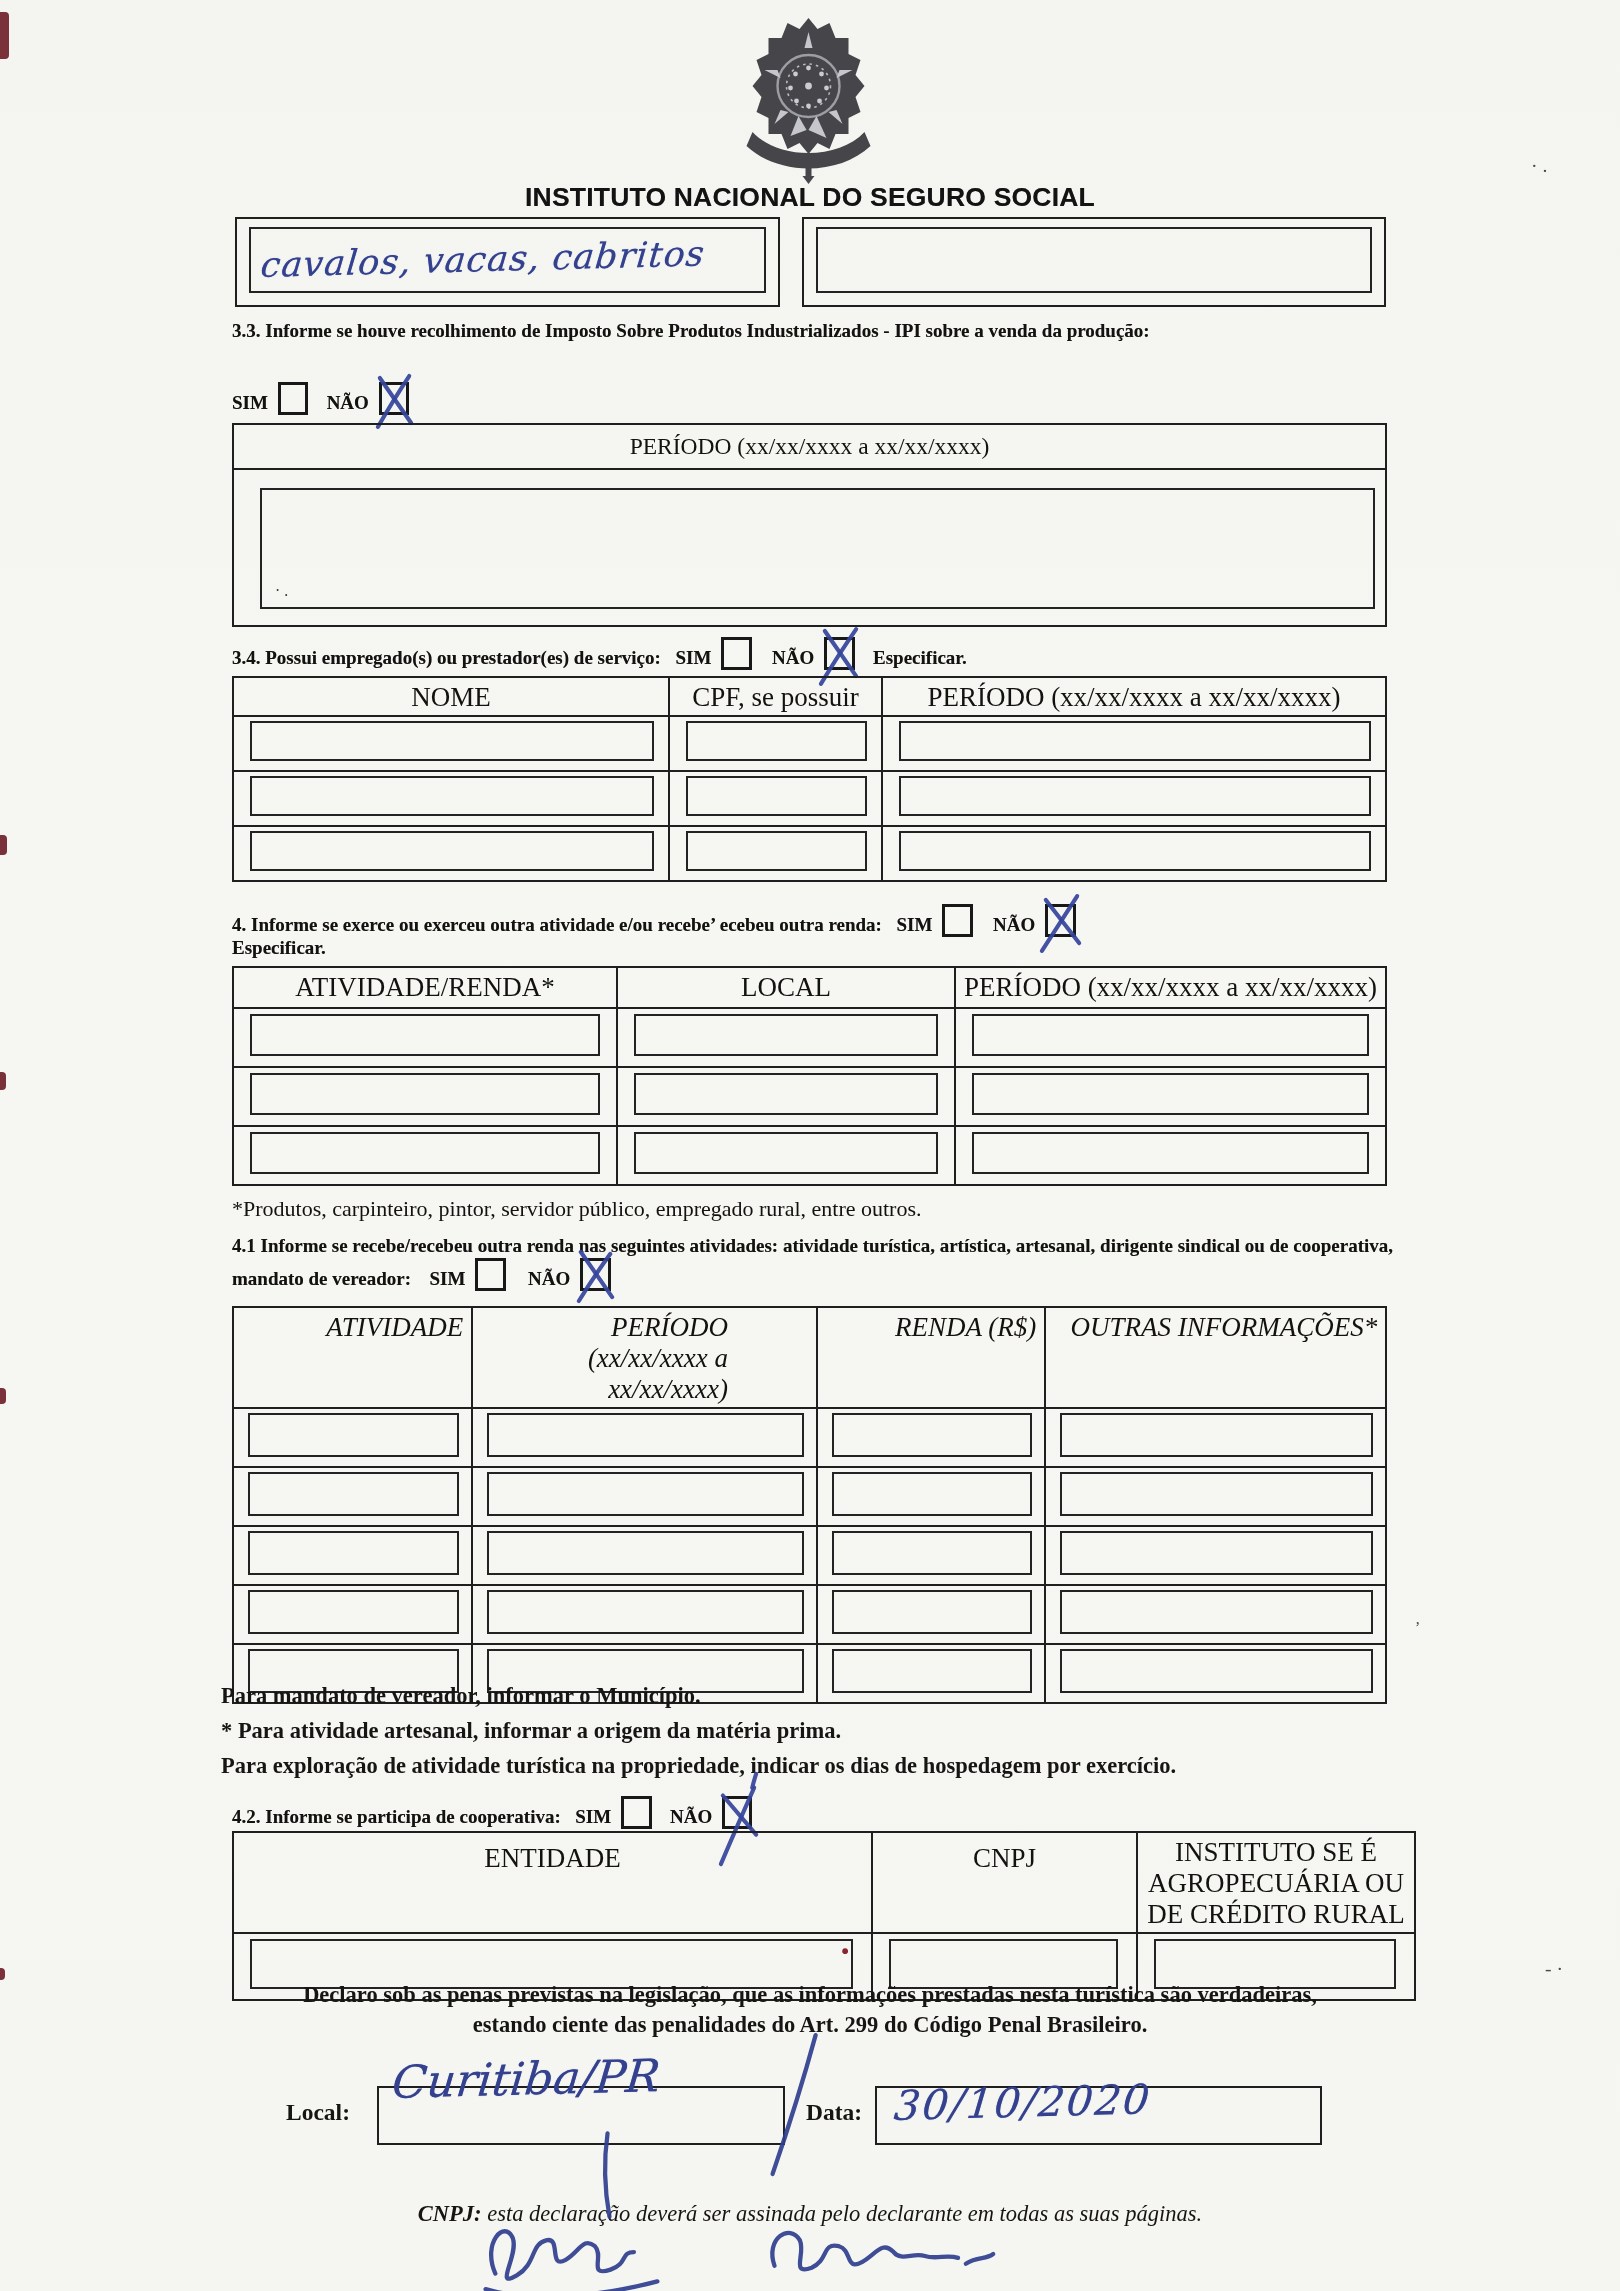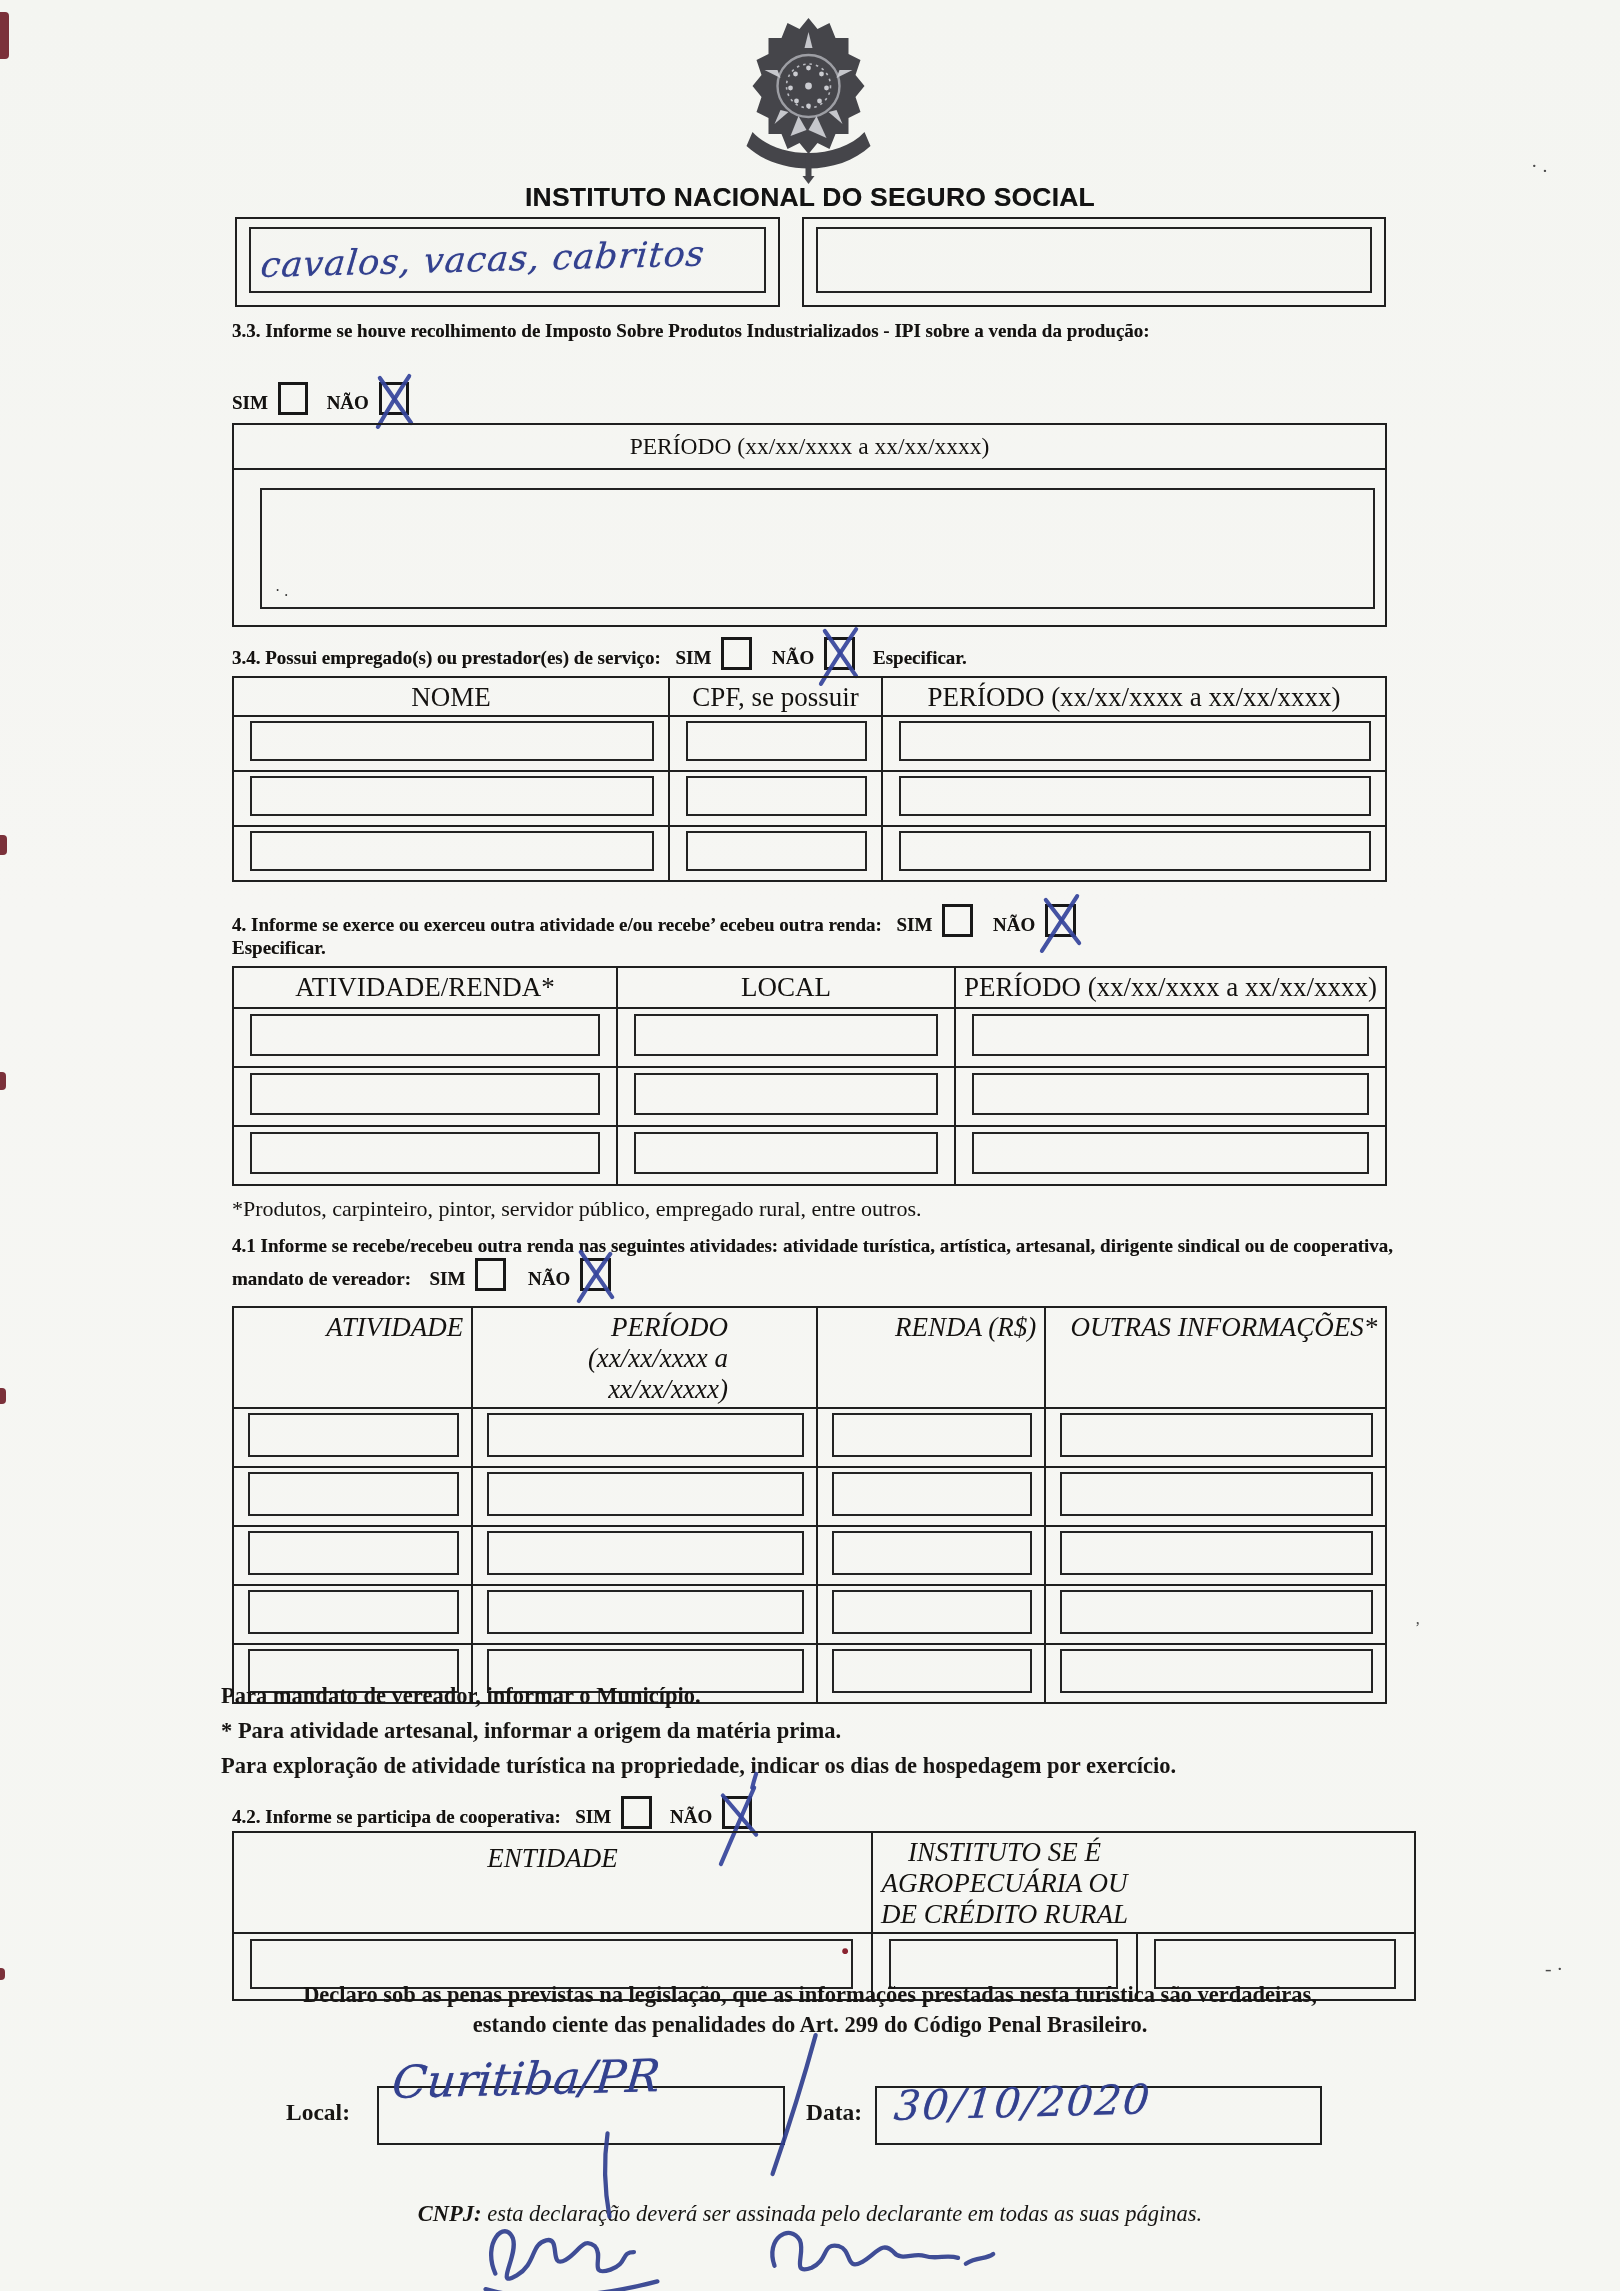--- a/index.html
+++ b/index.html
@@ -324,22 +324,23 @@
   <div class="sec-title" style="top:1796px;">
     <span>4.2. Informe se participa de cooperativa:</span>
     <span class="cbw" style="margin-left:9.8px;"><span class="cbl">SIM</span><span class="cb"></span></span>
     <span class="cbw" style="margin-left:13.7px;"><span class="cbl">NÃO</span><span class="cb"><svg class="xk2" viewBox="0 0 52 100">
             <path class="xs" d="M10 26 L44 66"></path>
             <path class="xs" d="M42 18 Q26 54 8 96"></path>
             <path class="xs" d="M40 18 Q42 10 44 4"></path>
           </svg></span></span>
   </div>
   <div class="tbl" style="left:232px;top:1831px;width:1180px;">
-    <div class="trow" style="grid-template-columns:637px 265px 1fr;min-height:61px;font-style:italic;">
+    <div class="trow" style="grid-template-columns:637px 265px 1fr;min-height:61px;">
       <div class="tcell th" style="padding-top:9.8px;">ENTIDADE</div>
+      <div class="tcell th" style="padding-top:9.8px;">CNPJ</div>
       <div class="tcell th">INSTITUTO SE É AGROPECUÁRIA OU DE CRÉDITO RURAL</div>
     </div>
     <div class="trow" style="grid-template-columns:637px 265px 1fr;height:65px;">
       <div class="tcell">
           <div class="ib" style="left:15.7px;top:4.9px;right:17.6px;bottom:9.8px;"></div>
         </div>
       <div class="tcell">
           <div class="ib" style="left:15.7px;top:4.9px;right:17.6px;bottom:9.8px;"></div>
         </div>
       <div class="tcell">

